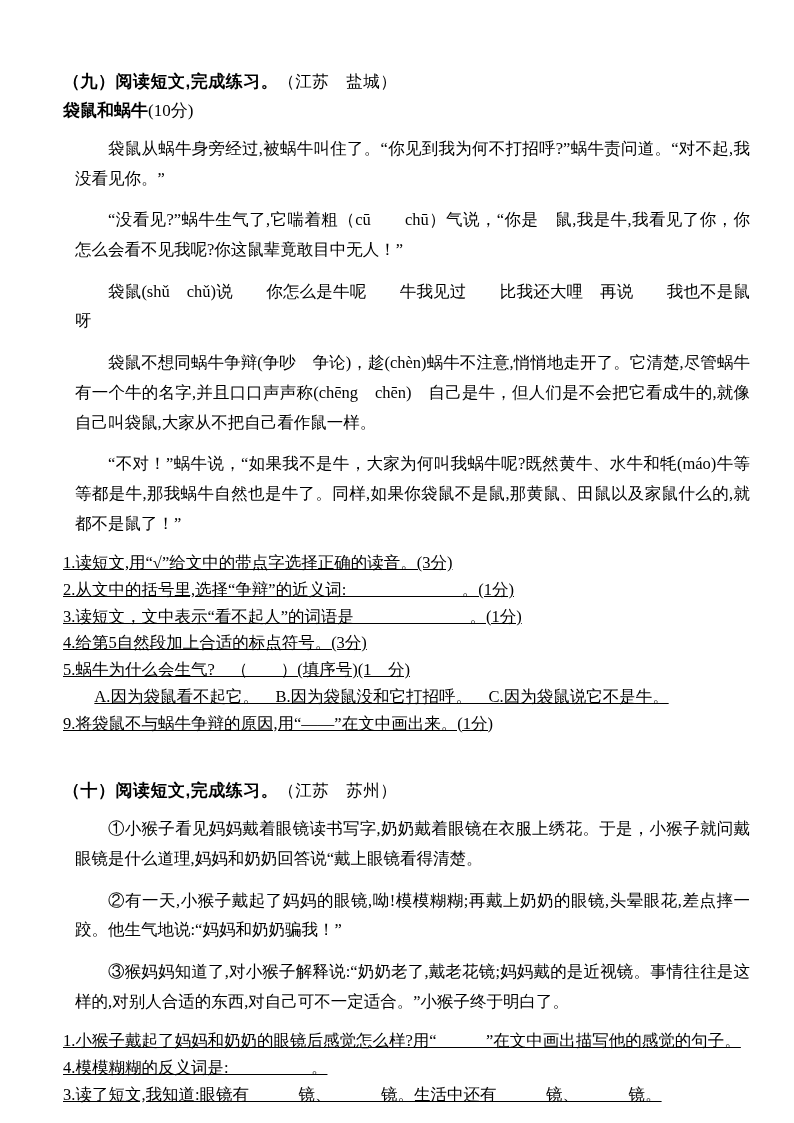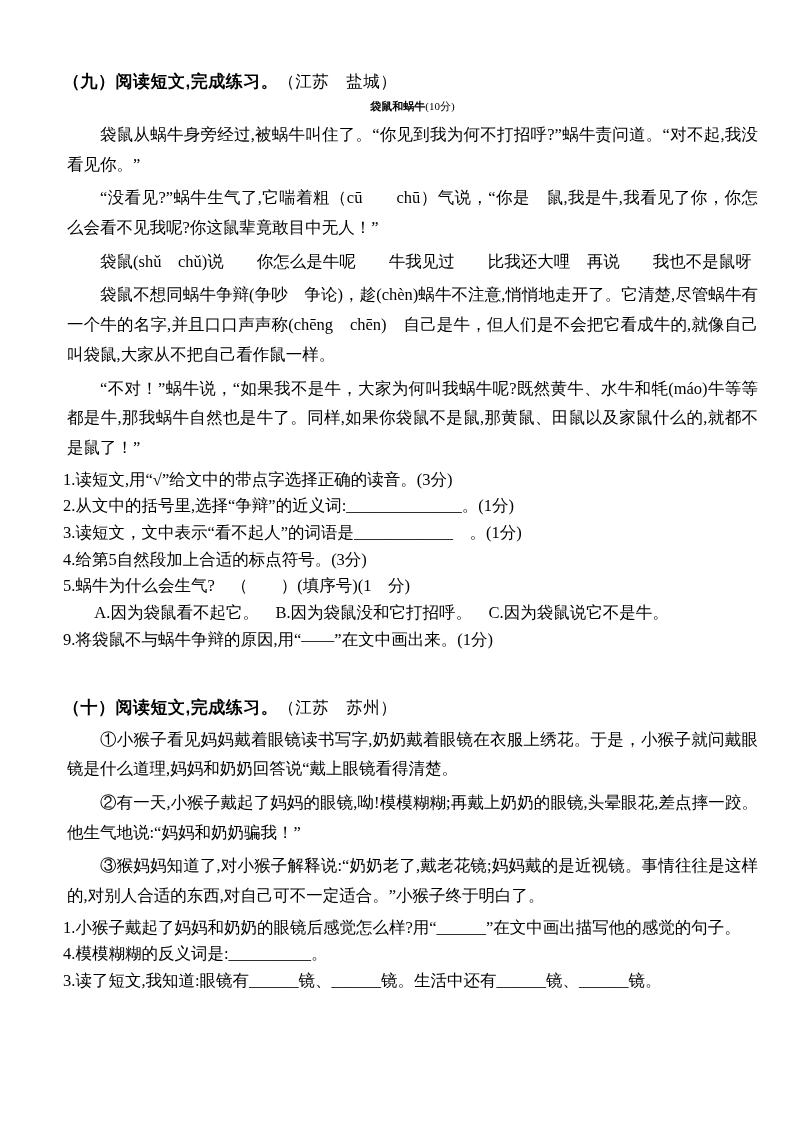--- a/index.html
+++ b/index.html
@@ -27,40 +27,40 @@
     font-family: "Liberation Sans", "DejaVu Sans", sans-serif;
     letter-spacing: 0.5px;
   }
   .sec-head .src {
     font-weight: normal;
     font-family: "Liberation Serif", "DejaVu Serif", serif;
     font-size: 16.5px;
   }
   .p-title {
     margin: 0 0 6px 0;
-    text-align: center;
-    font-size: 11px;
+    font-size: 17px;
     font-weight: bold;
   }
   .p-title .pts {
     font-weight: normal;
   }
   .p-title.hei {
     font-family: "Liberation Sans", "DejaVu Sans", sans-serif;
   }
   .para {
-    margin: 4px;
+    margin: 12px;
     text-indent: 2em;
     font-size: 16.5px;
     line-height: 1.8;
     text-align: justify;
     text-justify: inter-ideograph;
   }
   .questions {
     margin-top: 4px;
+    text-decoration: underline;
   }
   .q {
     margin: 0;
     font-size: 16.5px;
     line-height: 1.62;
     text-align: justify;
   }
   .q.opts {
     padding-left: 1.9em;
   }

